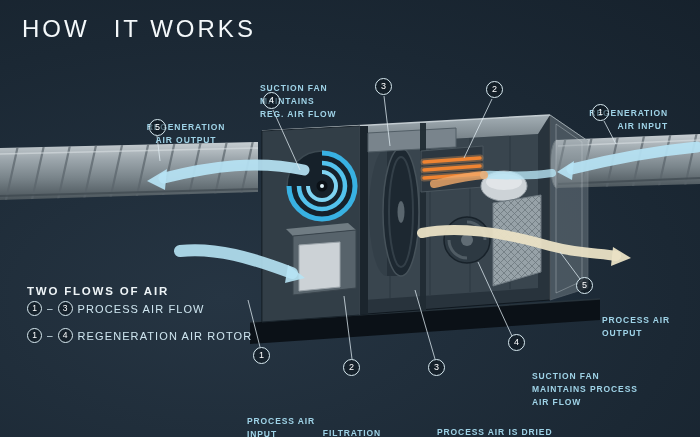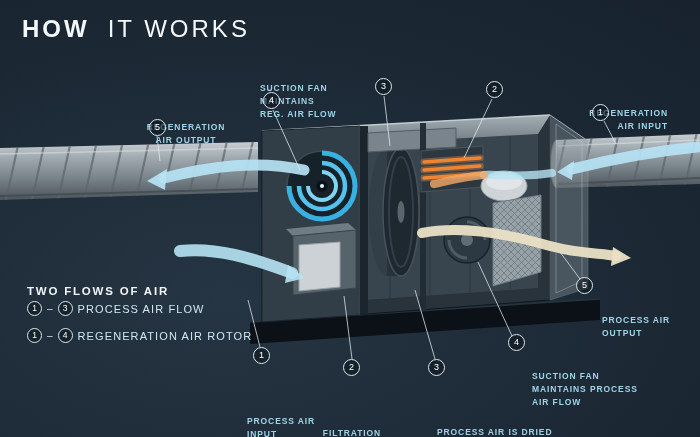--- a/index.html
+++ b/index.html
@@ -6,21 +6,21 @@
   html,body { background:#0d141b; }
   body { font-family:"Liberation Sans", sans-serif; }
 
   .stage {
     position:relative; width:700px; height:437px; overflow:hidden;
     background: radial-gradient(130% 120% at 32% 68%, #263543 0%, var(--background,#1b2834) 50%, #121c26 100%);
   }
   .scene { position:absolute; left:0; top:0; width:700px; height:437px; }
 
   .title { position:absolute; left:22px; top:15px; color:#f4f8fa; font-size:24px; letter-spacing:3px; font-weight:400; }
-  .title .b { font-weight:700; margin-right:18px; }
+  .title .b { font-weight:400; margin-right:24px; }
 
   .c-label {
     position:absolute; color:var(--callout-text,#9fd3e7); font-size:8.5px;
     letter-spacing:0.9px; line-height:1.55; white-space:pre-line; font-weight:700;margin-top:40px;
   }
   .c-label.right  { text-align:right; }
   .c-label.center { text-align:center; }
 
   .badge {
     position:absolute; width:17px; height:17px; border:1.5px solid var(--badge-border,#d9ebf2);

